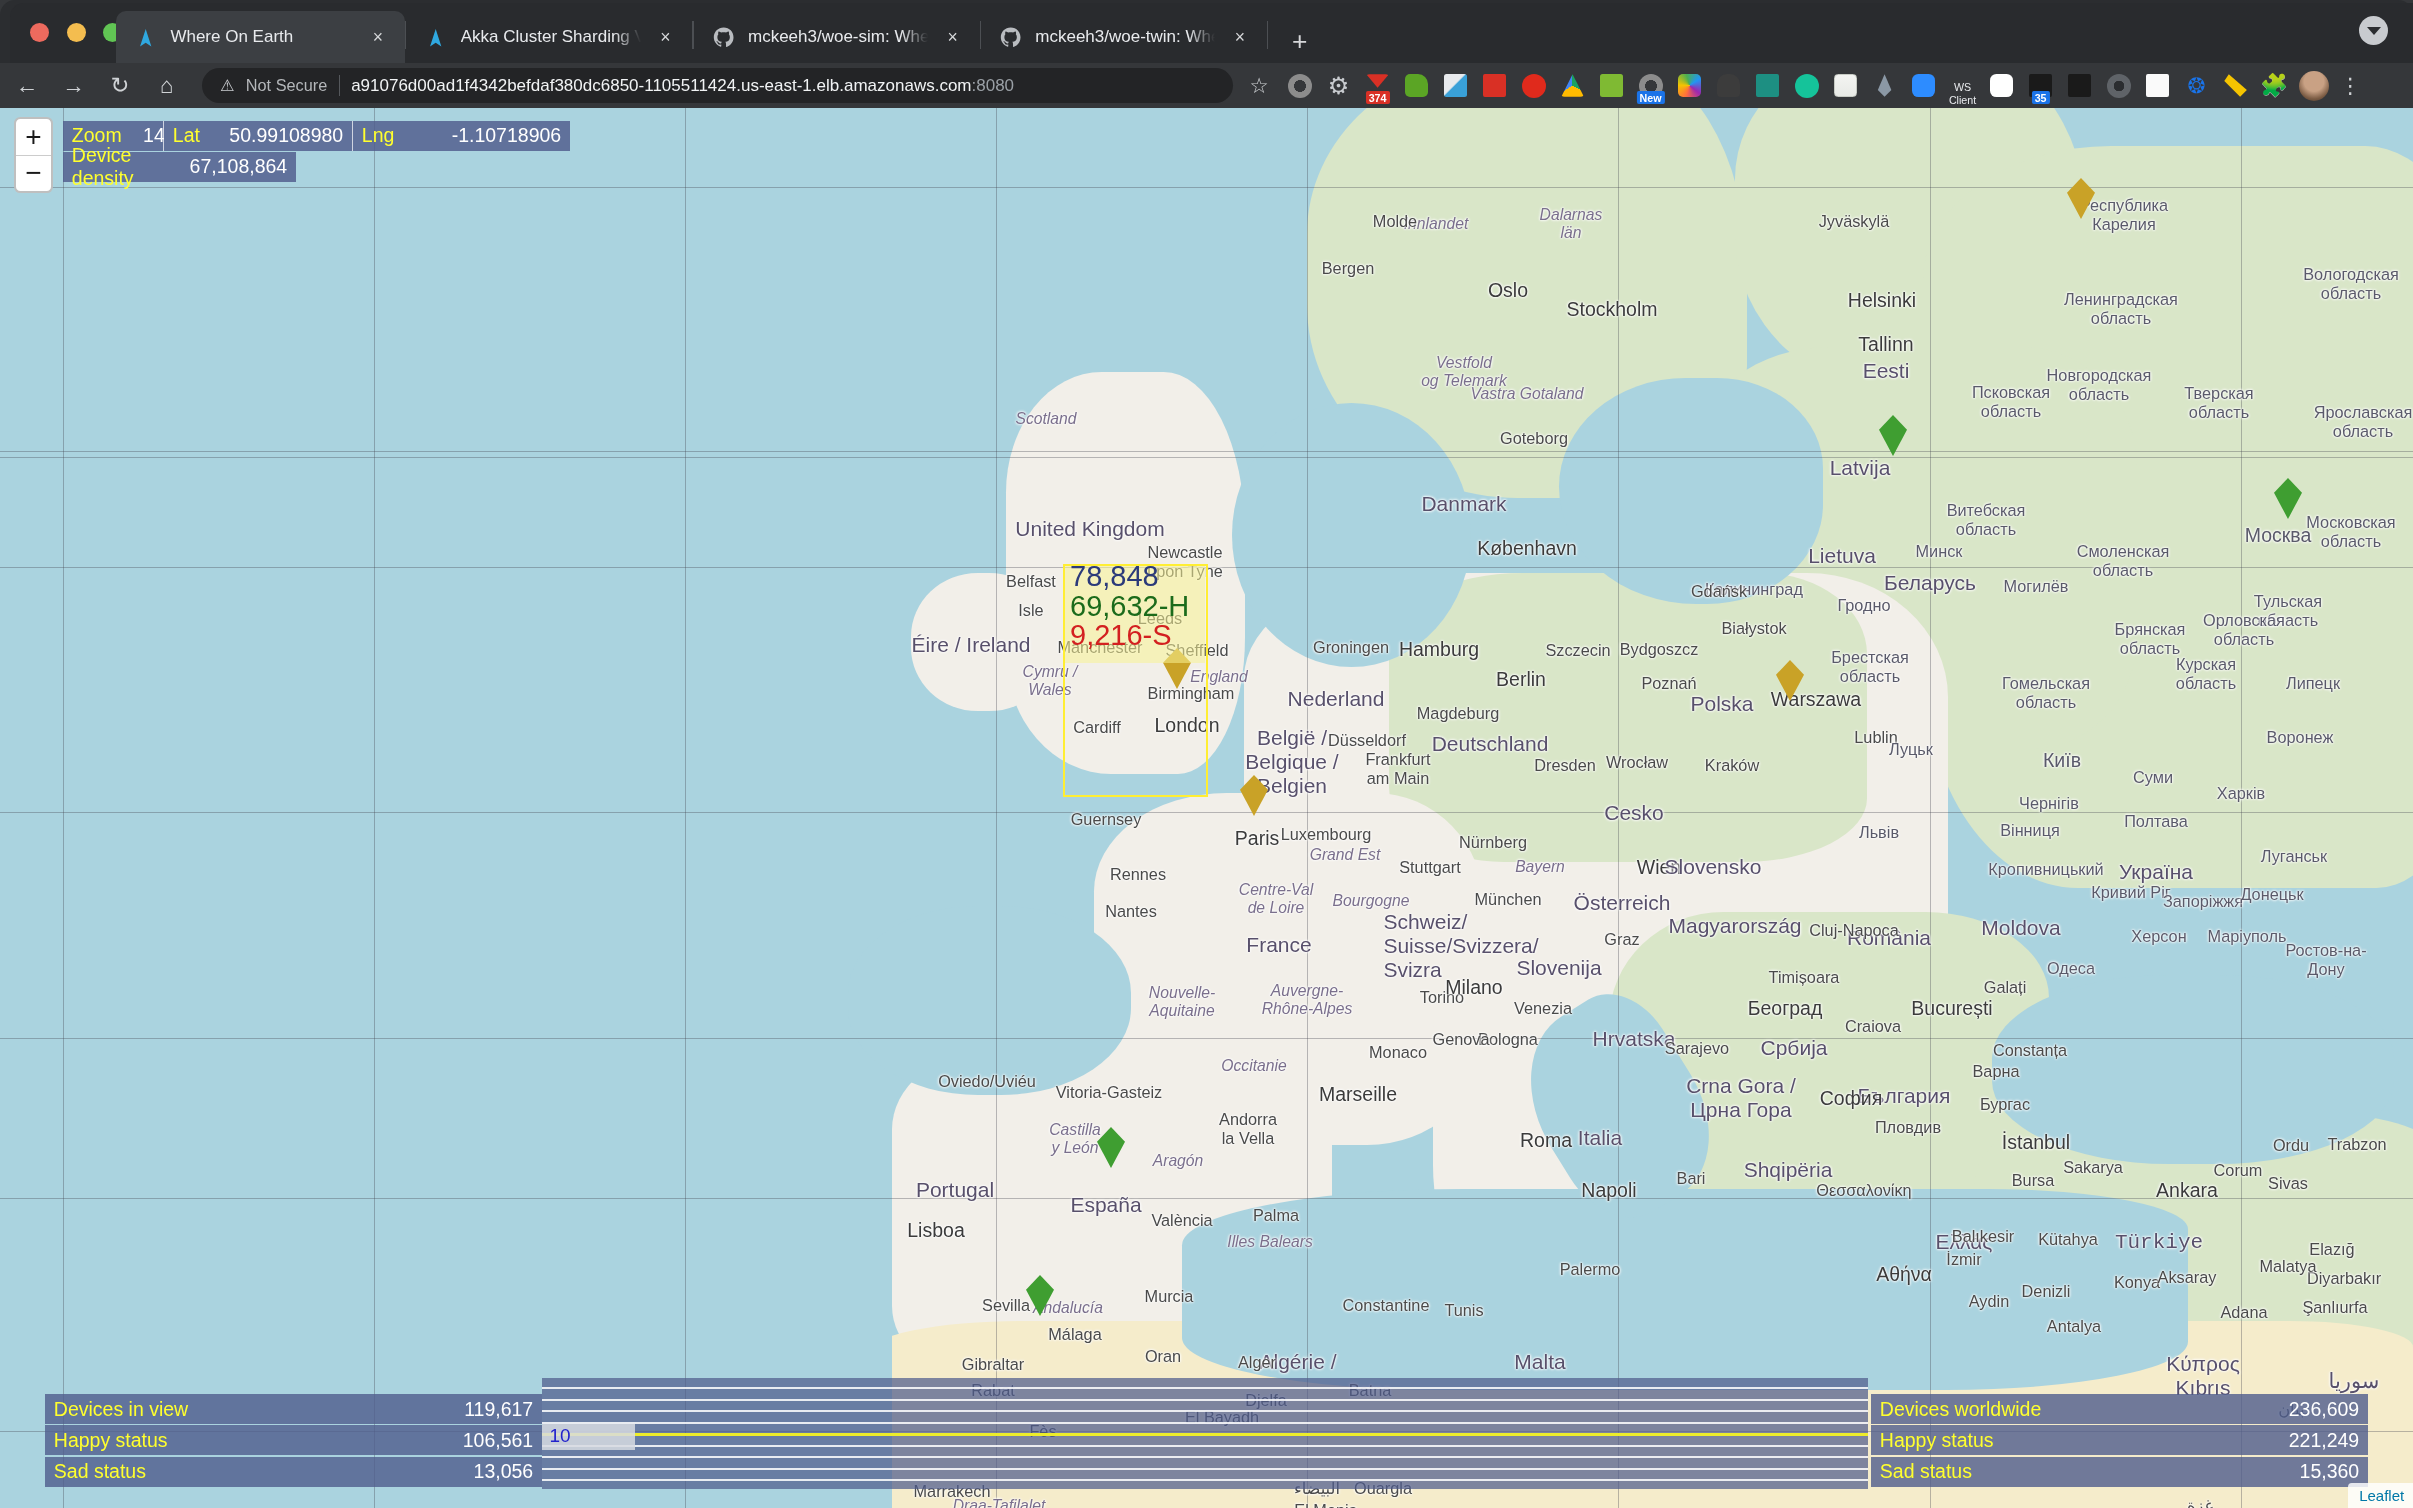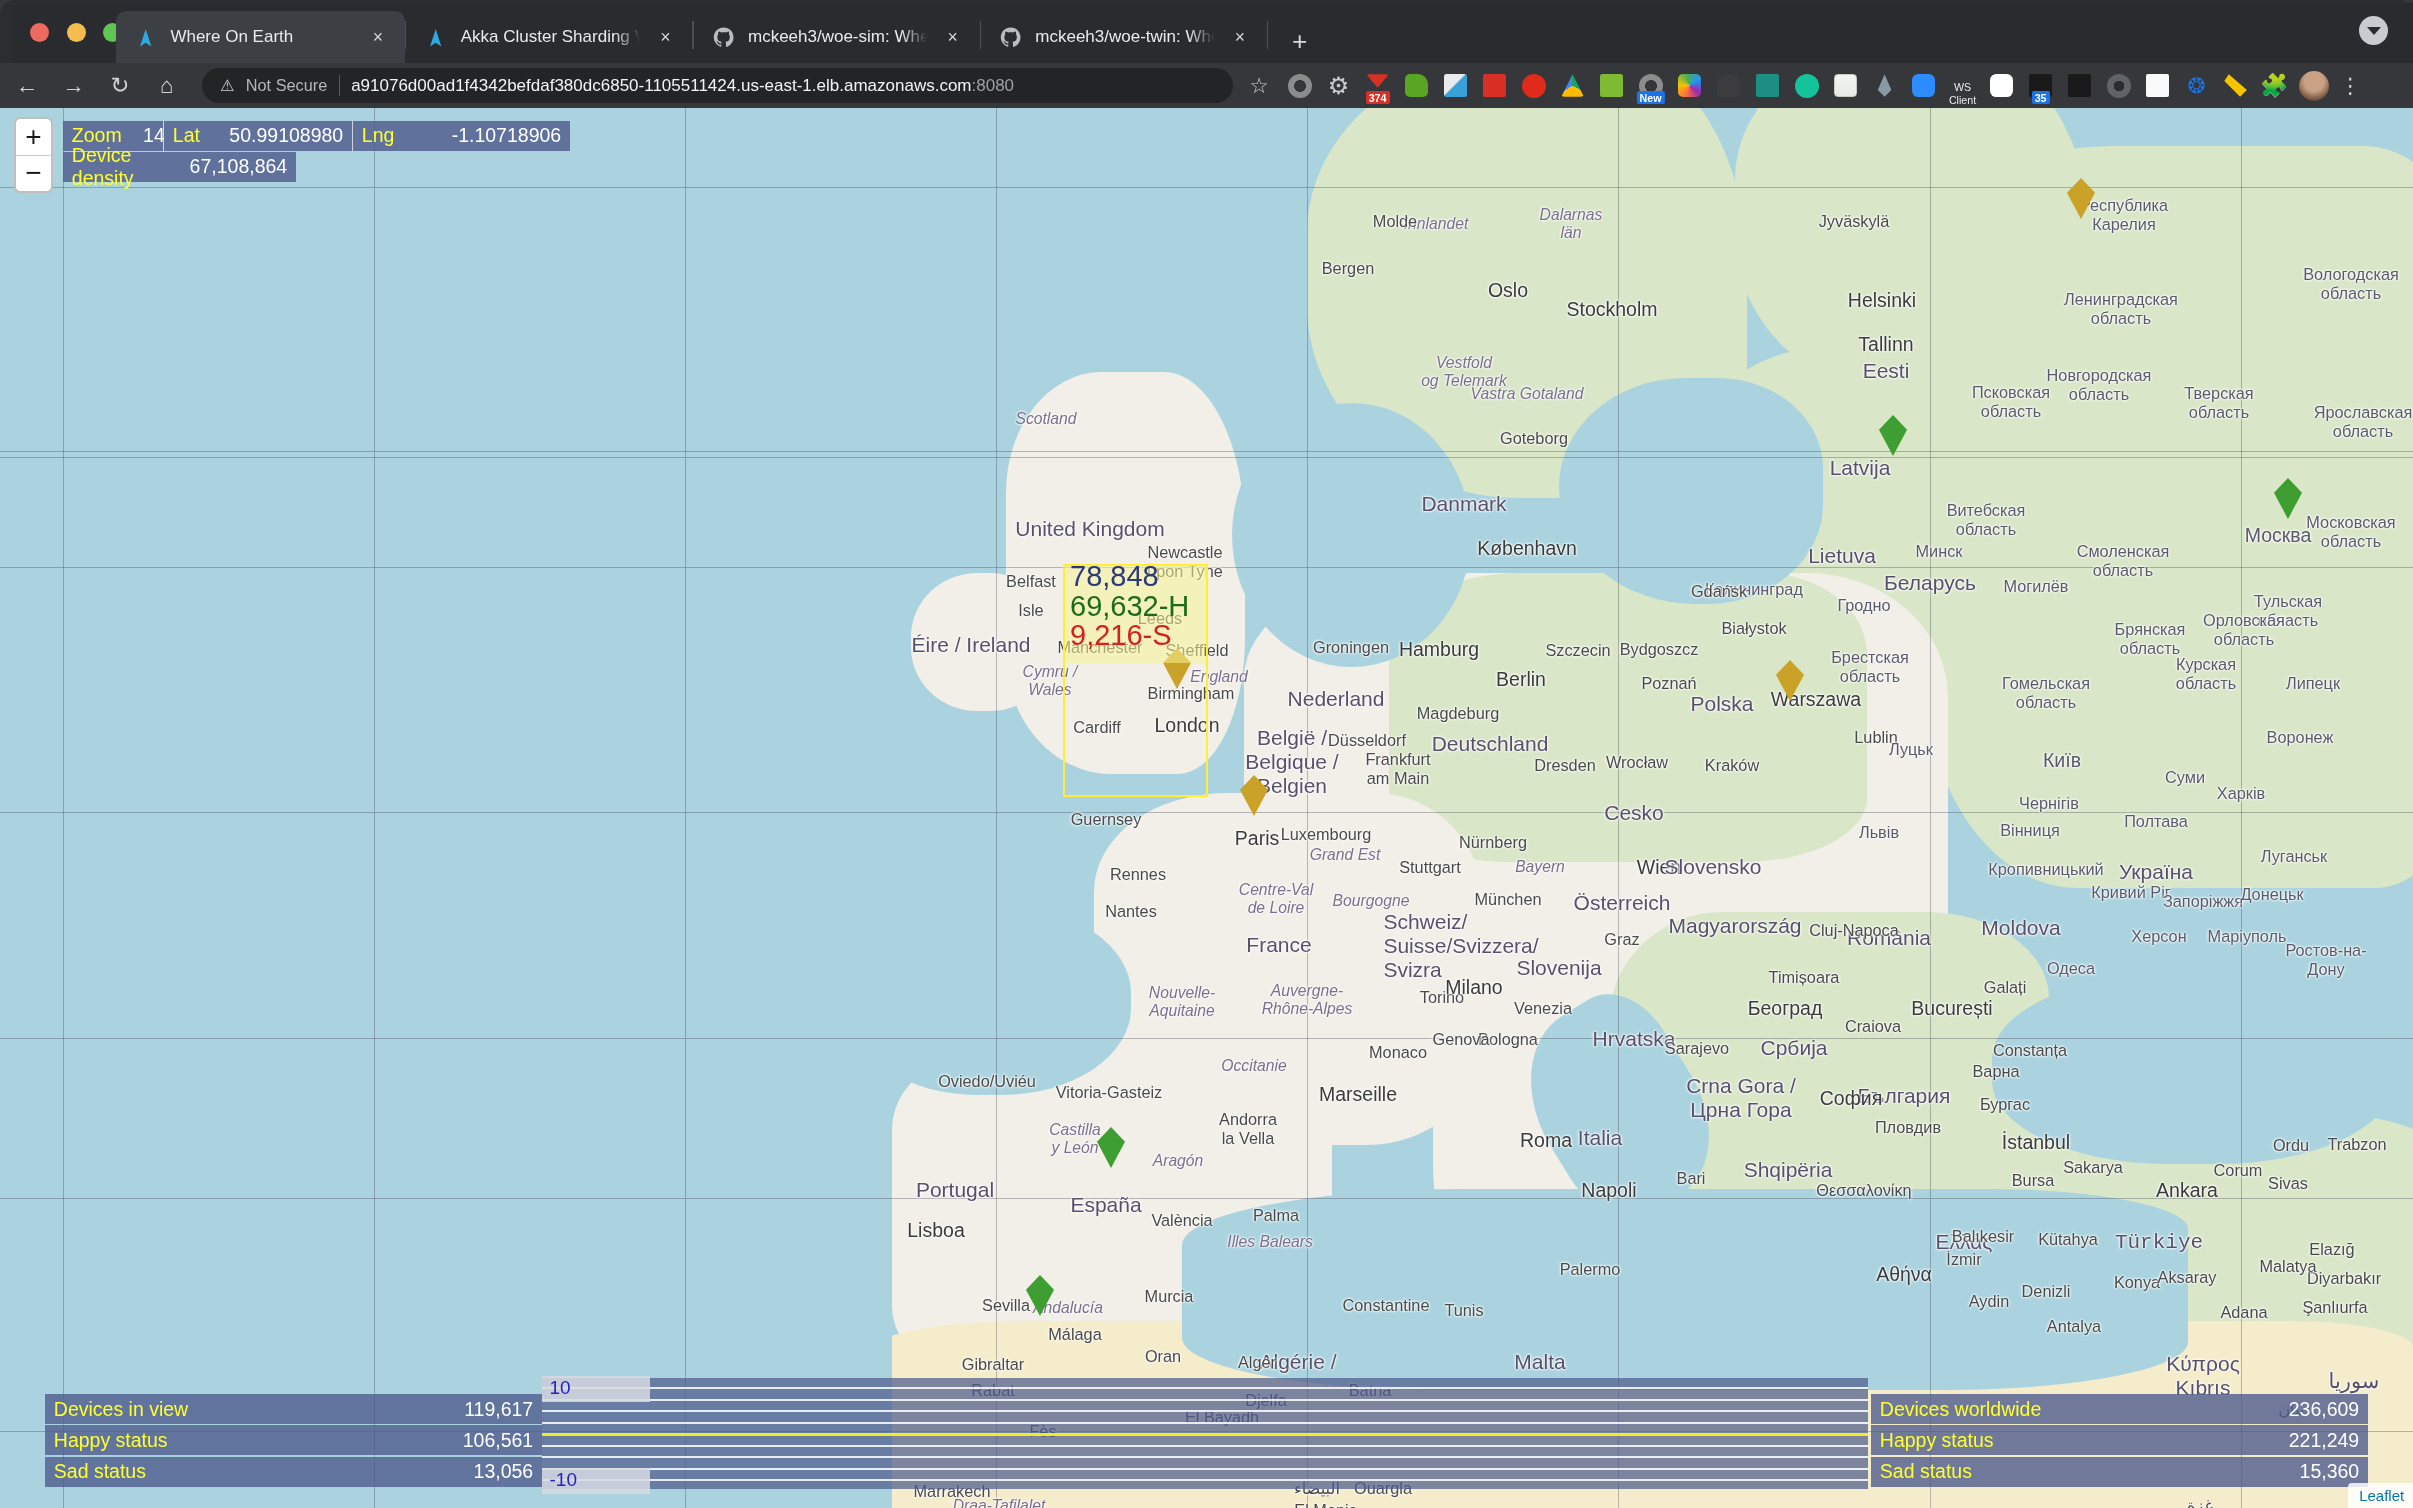--- a/index.html
+++ b/index.html
@@ -164,21 +164,21 @@
   }
 
   
   .chart {
     position: absolute; background: rgba(79,92,140,.72);
   }
   .chart .hline { position: absolute; left: 0; right: 0; height: 1.9px; background: rgba(255,255,255,.85); }
   .chart .yellowline { position: absolute; left: 0; right: 0; height: 3.1px; background: #eded2a; }
   .chart .ytick {
     position: absolute; background: rgba(215,218,226,.85); color: #2222cc;
-    font-size: 19px; padding: 1.3px 6.3px 2.5px 7.5px; width: 108px;
+    font-size: 19px; padding: 1.3px 6.3px 2.5px 7.5px; width: 93px; margin-top: 48px;
   }
 
   .leaflet-attr {
     position: absolute; right: 0; bottom: 0;
     background: rgba(255,255,255,.82); color: #0078a8;
     font-size: 15px; padding: 3.8px 8.8px 3.8px 11.3px; border-top-left-radius: 3.8px;
   }
 </style>
 </head>
 <body>
@@ -532,21 +532,21 @@
         <div class="maplabel ru" style="left: 2150px; top: 531px; transform: translate(-50%, -50%); white-space: pre; text-align: center;">Брянская
 область</div>
         <div class="maplabel ru" style="left: 2206px; top: 566px; transform: translate(-50%, -50%); white-space: pre; text-align: center;">Курская
 область</div>
         <div class="maplabel ru" style="left: 2288px; top: 503px; transform: translate(-50%, -50%); white-space: pre; text-align: center;">Тульская
 область</div>
         <div class="maplabel ru" style="left: 2244px; top: 522px; transform: translate(-50%, -50%); white-space: pre; text-align: center;">Орловская
 область</div>
         <div class="maplabel ru" style="left: 2313px; top: 575px; transform: translate(-50%, -50%); white-space: pre; text-align: center;">Липецк</div>
         <div class="maplabel ru" style="left: 2300px; top: 629px; transform: translate(-50%, -50%); white-space: pre; text-align: center;">Воронеж</div>
-        <div class="maplabel ru" style="left: 2153px; top: 669px; transform: translate(-50%, -50%); white-space: pre; text-align: center; margin-left: 32px;">Суми</div>
+        <div class="maplabel ru" style="left: 2153px; top: 669px; transform: translate(-50%, -50%); white-space: pre; text-align: center;">Суми</div>
         <div class="maplabel ru" style="left: 2049px; top: 695px; transform: translate(-50%, -50%); white-space: pre; text-align: center;">Чернігів</div>
         <div class="maplabel ru" style="left: 1911px; top: 641px; transform: translate(-50%, -50%); white-space: pre; text-align: center;">Луцьк</div>
         <div class="maplabel ru" style="left: 2046px; top: 585px; transform: translate(-50%, -50%); white-space: pre; text-align: center;">Гомельская
 область</div>
         <div class="maplabel ru" style="left: 1870px; top: 559px; transform: translate(-50%, -50%); white-space: pre; text-align: center;">Брестская
 область</div>
         <div class="maplabel ru" style="left: 1939px; top: 443px; transform: translate(-50%, -50%); white-space: pre; text-align: center;">Минск</div>
         <div class="maplabel ru" style="left: 2351px; top: 424px; transform: translate(-50%, -50%); white-space: pre; text-align: center;">Московская
 область</div>
         <div class="maplabel ru" style="left: 2363px; top: 314px; transform: translate(-50%, -50%); white-space: pre; text-align: center;">Ярославская

